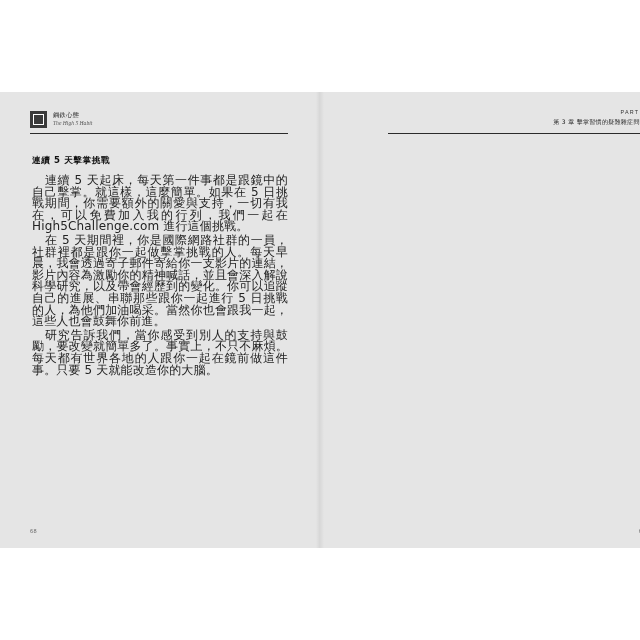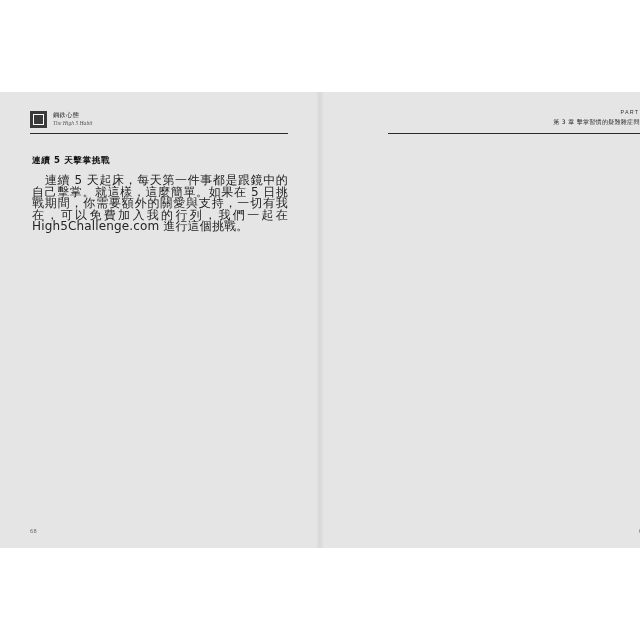--- a/index.html
+++ b/index.html
@@ -181,20 +181,22 @@
         <div>
           <div class="runhead-title-cn">鋼鉄心態</div>
           <div class="runhead-title-en">The High 5 Habit</div>
         </div>
       </div>
       <div class="runhead-rule"></div>
 
       <div class="col col-left">
         <h2 class="section-title">連續 5 天擊掌挑戰</h2>
         <p class="body">連續 5 天起床，每天第一件事都是跟鏡中的自己擊掌。就這樣，這麼簡單。如果在 5 日挑戰期間，你需要額外的關愛與支持，一切有我在，可以免費加入我的行列，我們一起在 High5Challenge.com 進行這個挑戰。</p>
+        <p class="body">在 5 天期間裡，你是國際網路社群的一員，社群裡都是跟你一起做擊掌挑戰的人。每天早晨，我會透過寄子郵件寄給你一支影片的連結，影片內容為激勵你的精神喊話，並且會深入解說科學研究，以及帶會經歷到的變化。你可以追蹤自己的進展、串聯那些跟你一起進行 5 日挑戰的人，為他們加油喝采。當然你也會跟我一起，這些人也會鼓舞你前進。</p>
+        <p class="body">研究告訴我們，當你感受到別人的支持與鼓勵，要改變就簡單多了。事實上，不只不麻煩。每天都有世界各地的人跟你一起在鏡前做這件事。只要 5 天就能改造你的大腦。</p>
       </div>
 
       <div class="folio folio-left">68</div>
     </div>
 
     <div class="page-half page-right">
 
       <div class="runhead-right">
         <div class="part-label">PART 1</div>
         <div class="chapter-label">第 3 章  擊掌習慣的疑難雜症問答</div>

